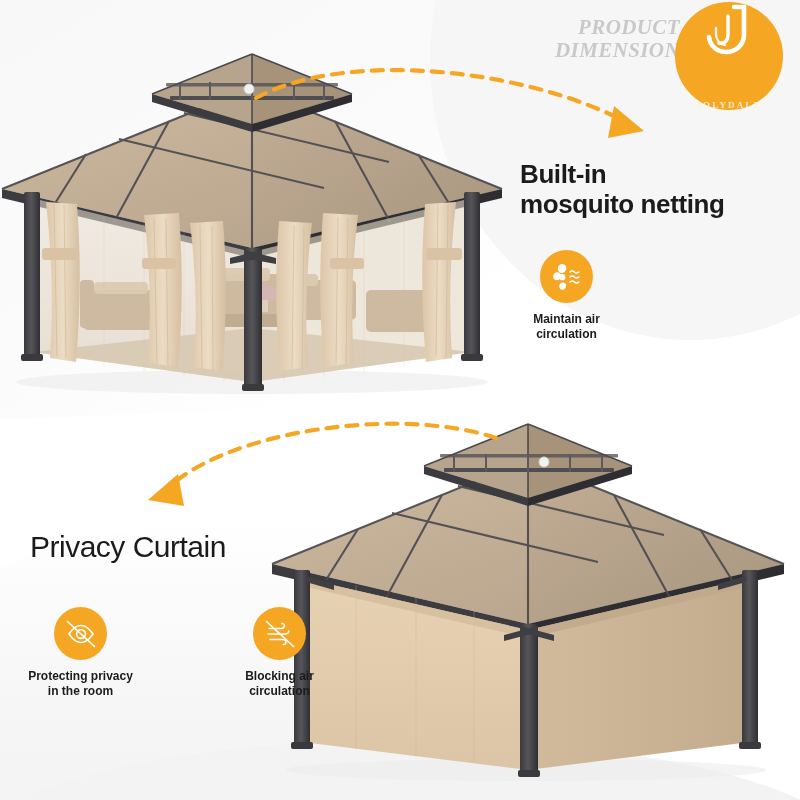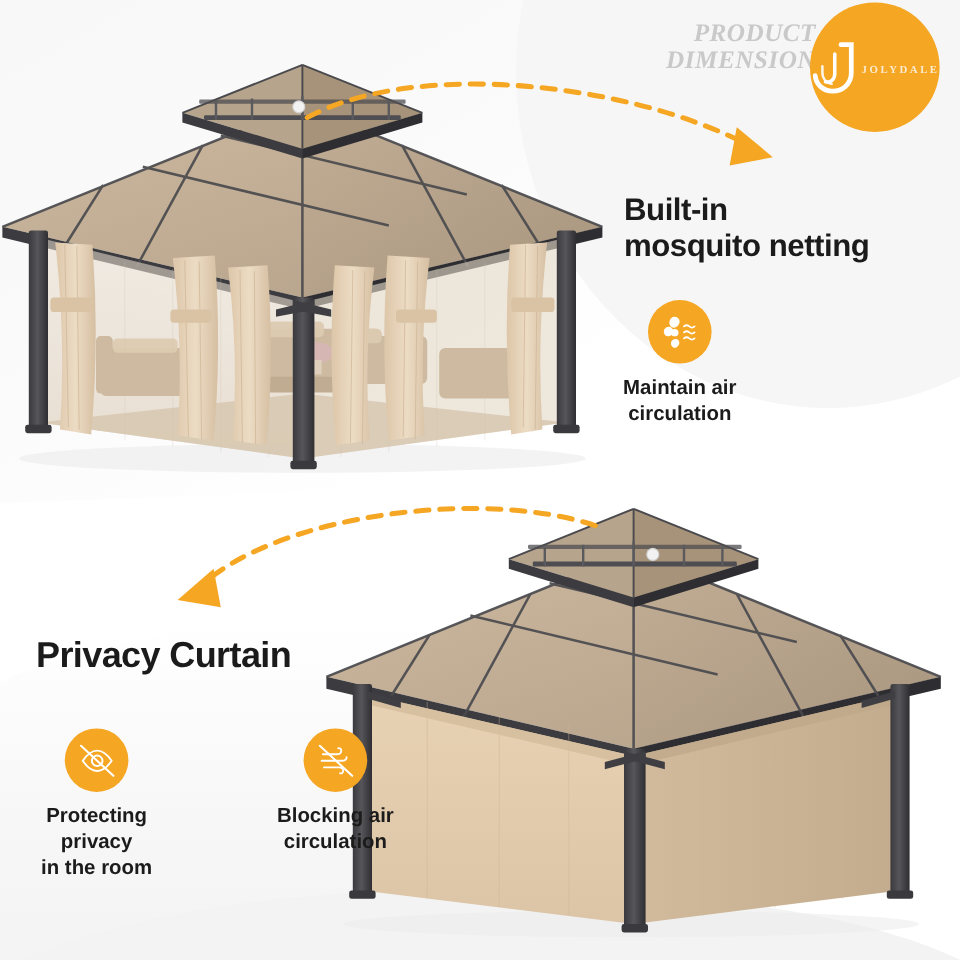--- a/index.html
+++ b/index.html
@@ -39,53 +39,53 @@
     text-align:right;
     font-family:"Liberation Serif", serif;
     font-weight:bold; font-style:italic;
     font-size:21px; line-height:1.08;
     color:#c9c9c9; letter-spacing:.4px;
     white-space:pre-line;
   }
   .logo-badge{
     position:absolute; left:675px; top:2px; width:108px; height:108px;
     background:#f5a623; border-radius:50%;
-    display:flex; flex-direction:row; align-items:center; justify-content:space-between;
+    display:flex; flex-direction:column; align-items:center; justify-content:space-between;
   }
   .logo-badge svg{ display:block; margin-top:2px; }
   .logo-word{
     margin-top:3px;
     font-family:"Liberation Serif", serif;
     font-weight:bold; font-size:9px; letter-spacing:2.1px;
     color:#fdf0dc; opacity:.92;
   }
 
   
   .head-top{
     position:absolute; left:520px; top:160px; width:282px;
     font-size:26px; font-weight:bold; line-height:1.14;
     color:#1b1b1b; letter-spacing:-.4px; white-space:pre-line;
   }
   .head-bottom{
     position:absolute; left:30px; top:530px; width:300px;
-    font-size:30px; font-weight:bold; line-height:1.1;
+    font-size:30px; font-weight:normal; line-height:1.1;
     color:#1b1b1b; letter-spacing:-.5px;
   }
 
   
   .feat-group{ position:absolute; display:flex; }
   .feat{ display:flex; flex-direction:column; align-items:center; }
   .feat-circle{
     width:53px; height:53px; border-radius:50%;
     background:#f5a623;
     display:flex; align-items:center; justify-content:center;
   }
   .feat-label{
     margin-top:9px; text-align:center;
-    font-size:17px; font-weight:bold; line-height:1.27;
+    font-size:12px; font-weight:bold; line-height:1.27;
     color:#1b1b1b; white-space:pre-line;
   }
   #feat-group-top{ left:519px; top:250px; gap:76px; }
   #feat-group-top .feat{ width:95px; }
   #feat-group-bottom{ left:18px; top:607px; gap:74px; }
   #feat-group-bottom .feat{ width:125px; }
 
   
   .gz{ position:absolute; }
   #gazebo-top{ left:-6px; top:52px; width:520px; height:345px; }

